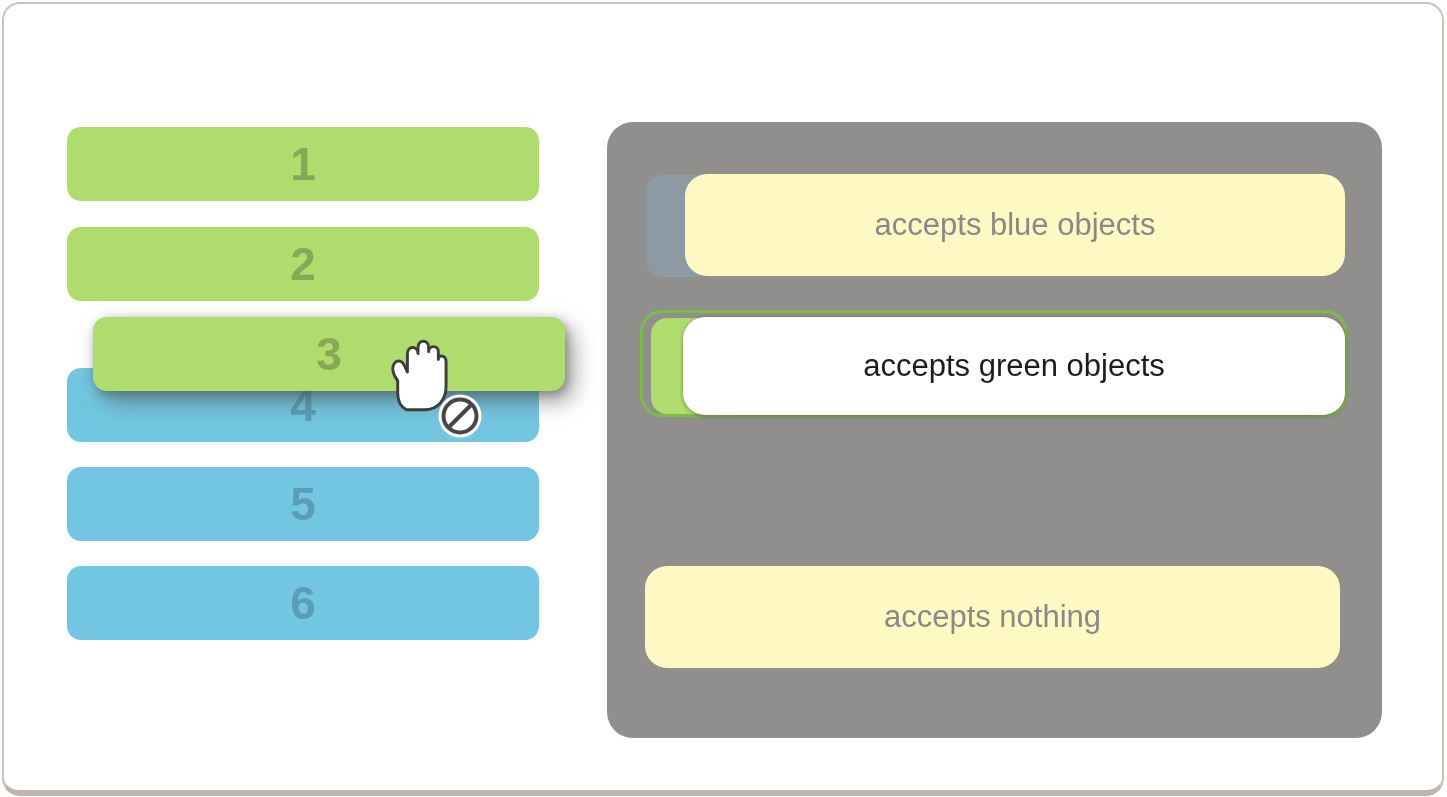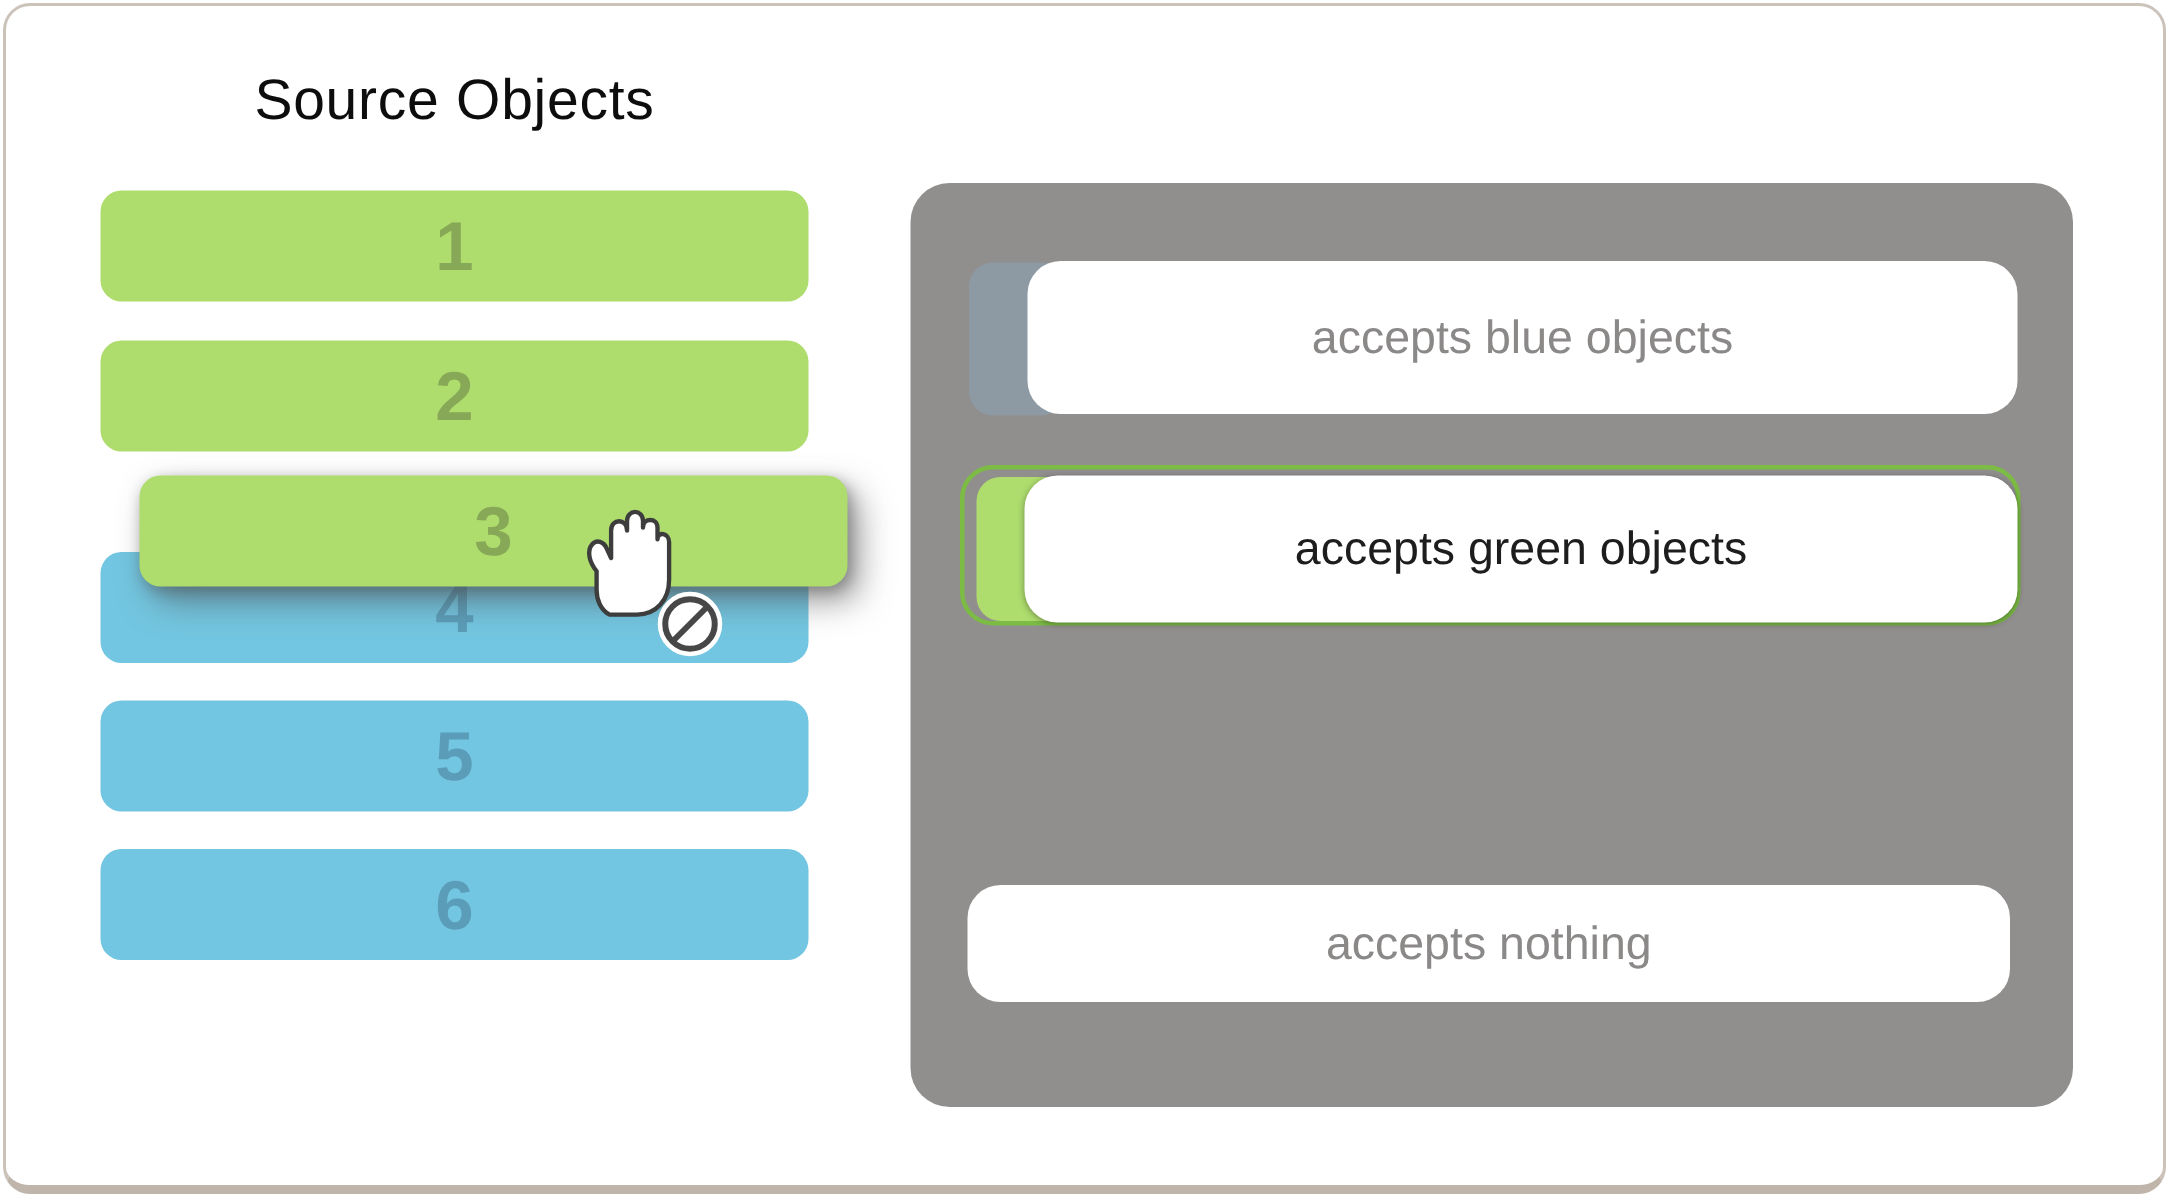--- a/index.html
+++ b/index.html
@@ -44,21 +44,21 @@
     left:93px;top:317px;z-index:6;
     box-shadow:8px 10px 22px rgba(75,75,75,.55), 2px 3px 9px rgba(75,75,75,.4);
   }
 
   
   .dest-panel{
     position:absolute;left:607px;top:122px;width:775px;height:616px;
     background:#918e8e;border-radius:26px;
   }
   .well{
-    position:absolute;background:#ffffff;border-radius:22px;
+    position:absolute;background:#fef9c3;border-radius:22px;
     display:flex;align-items:center;justify-content:center;
   }
   .slot-label{font-size:31px;font-weight:300;}
   .dim-label{color:#8b8888;}
   .active-label{color:#1d1d1d;}
   .tab{position:absolute;border-radius:16px;}
   .tab.dimblue{background:#8d9aa4;}
   .tab.green{background:#aedd6e;}
   .tab.blue{background:#73c6e1;}
   .slot-outline{
@@ -74,21 +74,20 @@
   
   .hand-cursor{position:absolute;left:390px;top:332px;z-index:10;}
   .no-drop{position:absolute;left:437px;top:393px;z-index:11;}
 </style>
 </head>
 <body>
 
 <div id="canvas">
   <div class="page-card"></div>
 
-  <div class="col-title" id="src-title">Source Objects</div>
 
   <div class="bar green" style="top:127px">
     <span class="num">1</span>
   </div>
   <div class="bar green" style="top:227px">
     <span class="num">2</span>
   </div>
   <div class="bar blue" style="top:368px;z-index:1">
     <span class="num">4</span>
   </div>
@@ -110,21 +109,21 @@
     </div>
 
     <div class="slot-outline" style="top:188px">
       <div class="tab green" style="left:8px;top:5px;width:80px;height:96px"></div>
       <div class="white-box" style="left:40px;top:4px;width:662px;height:98px">
         <span class="slot-label active-label">accepts green objects</span>
       </div>
     </div>
 
 
-    <div class="well" style="left:38px;top:468px;width:695px;height:78px">
+    <div class="well" style="left:38px;top:444px;width:695px;height:102px">
       <span class="slot-label dim-label">accepts nothing</span>
     </div>
   </div>
 
   <div class="hand-cursor">
     <svg width="58" height="82" viewBox="0 0 60 84">
       <path d="M17,80 C11,77 8,70 8,63 L8,50 C3,44 1,36 5,31.5 C8,28 13,29.5 15,34.5 L18,41 L18,22
                C18,13.5 29,13.5 29,22 L29,15.5 C29,7 40,7 40,15.5 L40,20
                C40,13 50,13 50,20 L50,28 C50,22.5 58,23.5 58,30 L58,56
                C58,70 49,80 36,80 Z" fill="#ffffff" stroke="#3d3d3d" stroke-width="3" stroke-linejoin="round" stroke-linecap="round"></path>

